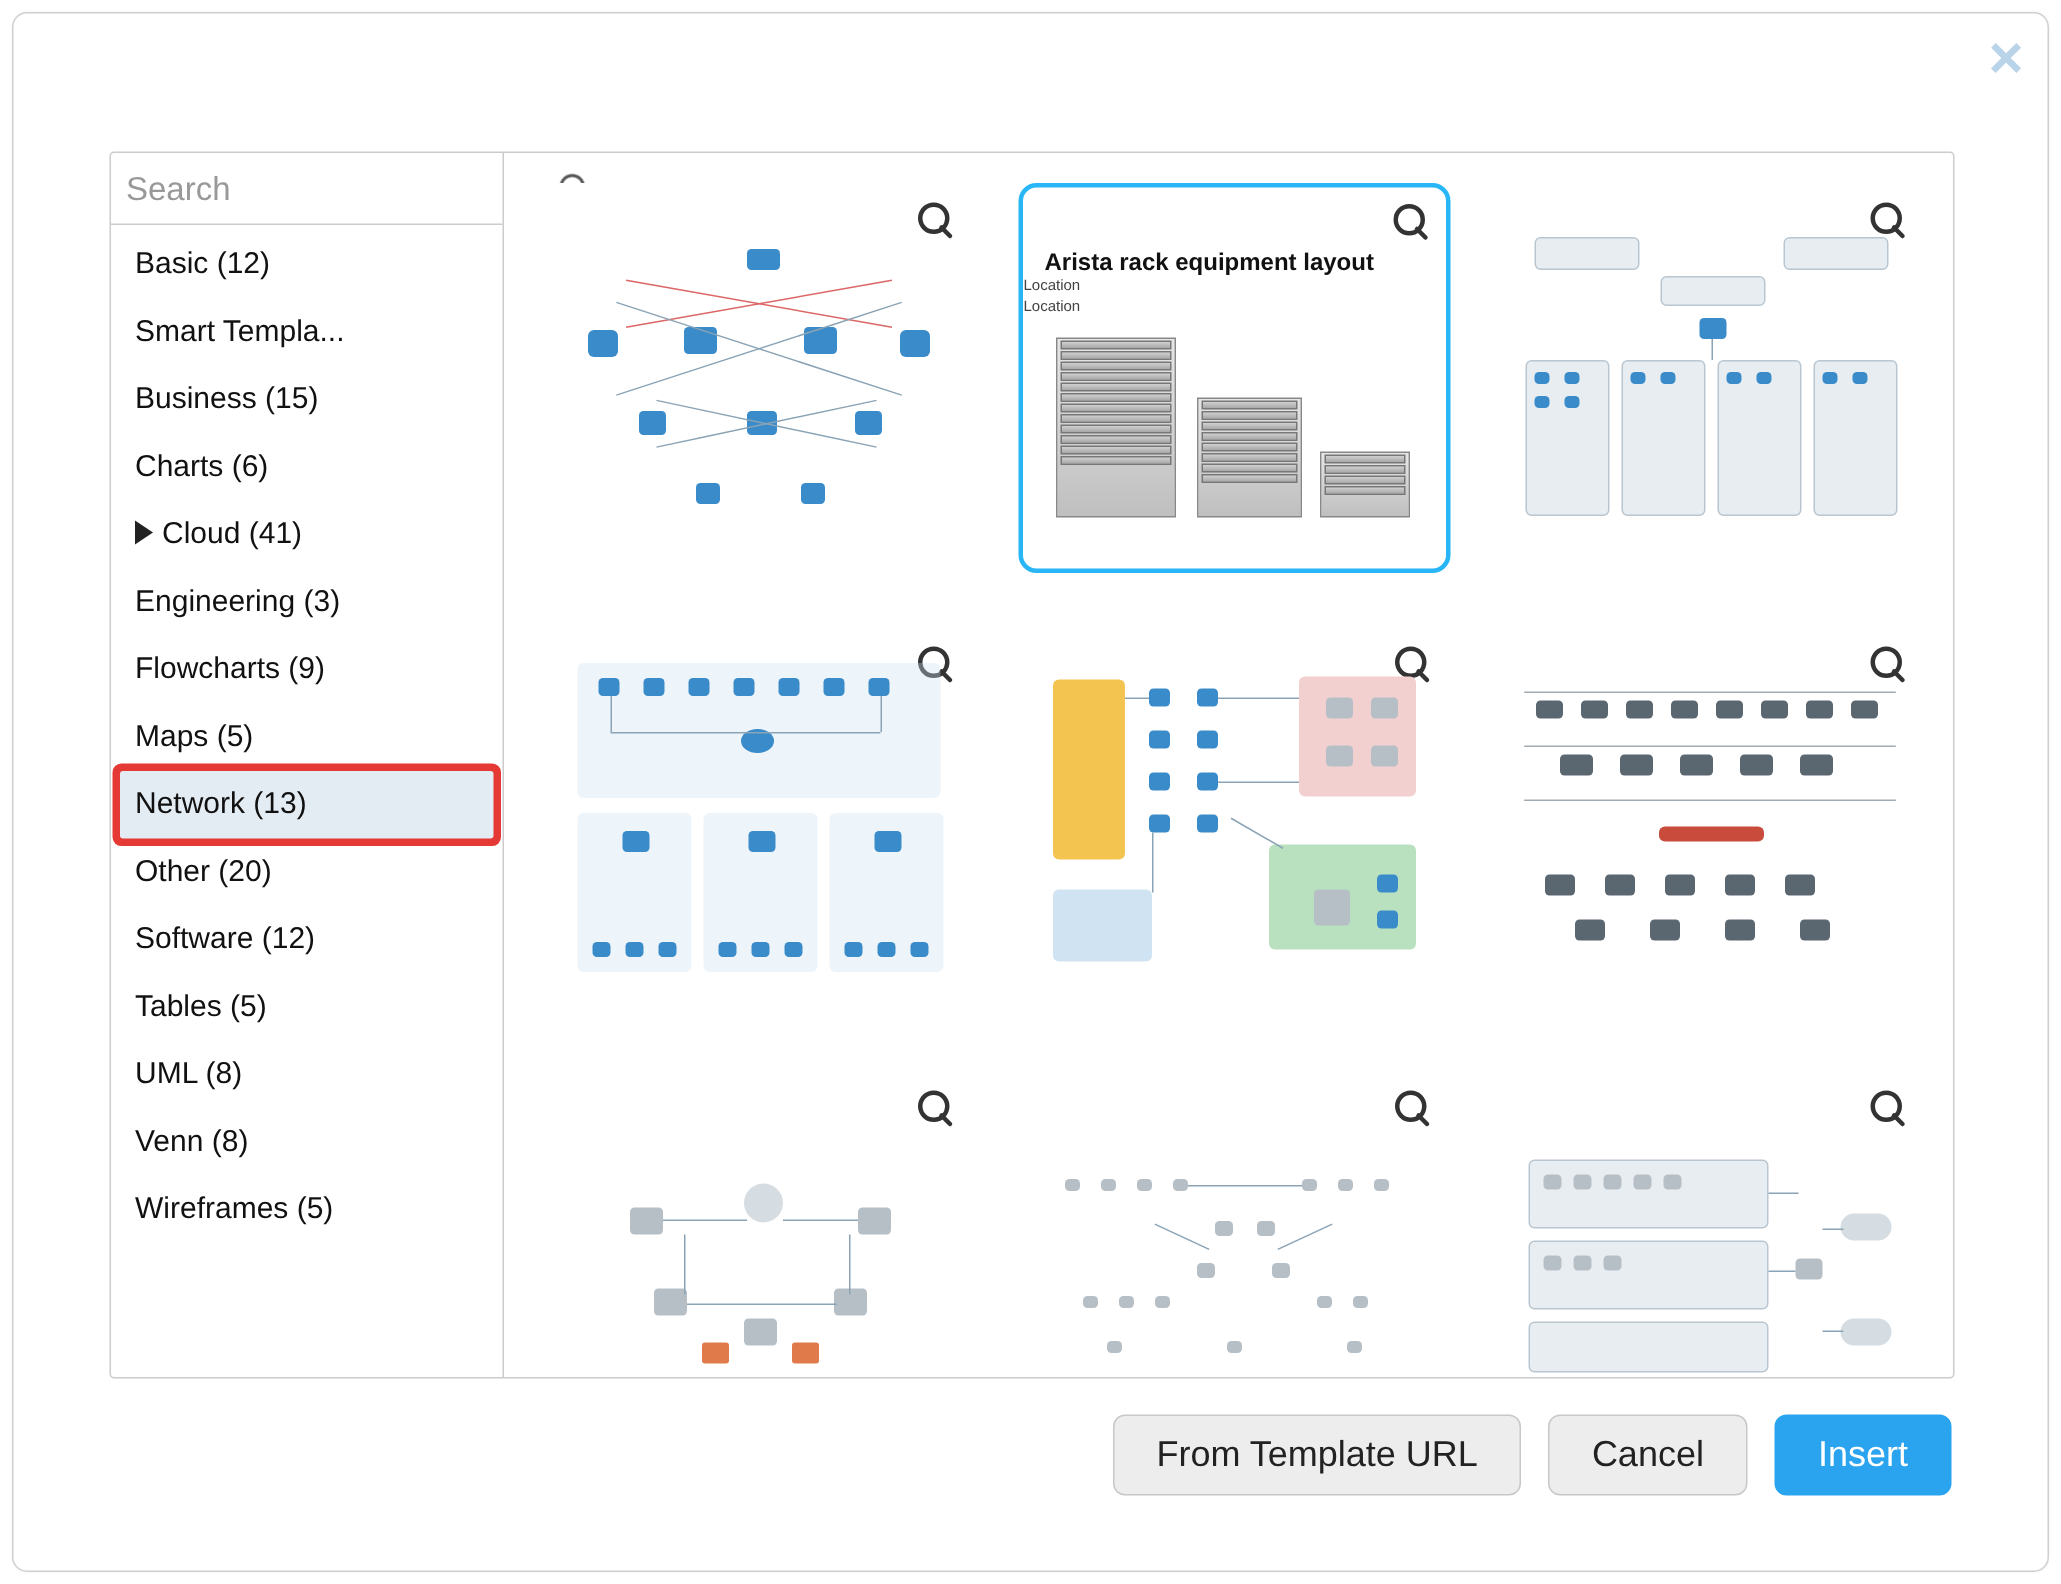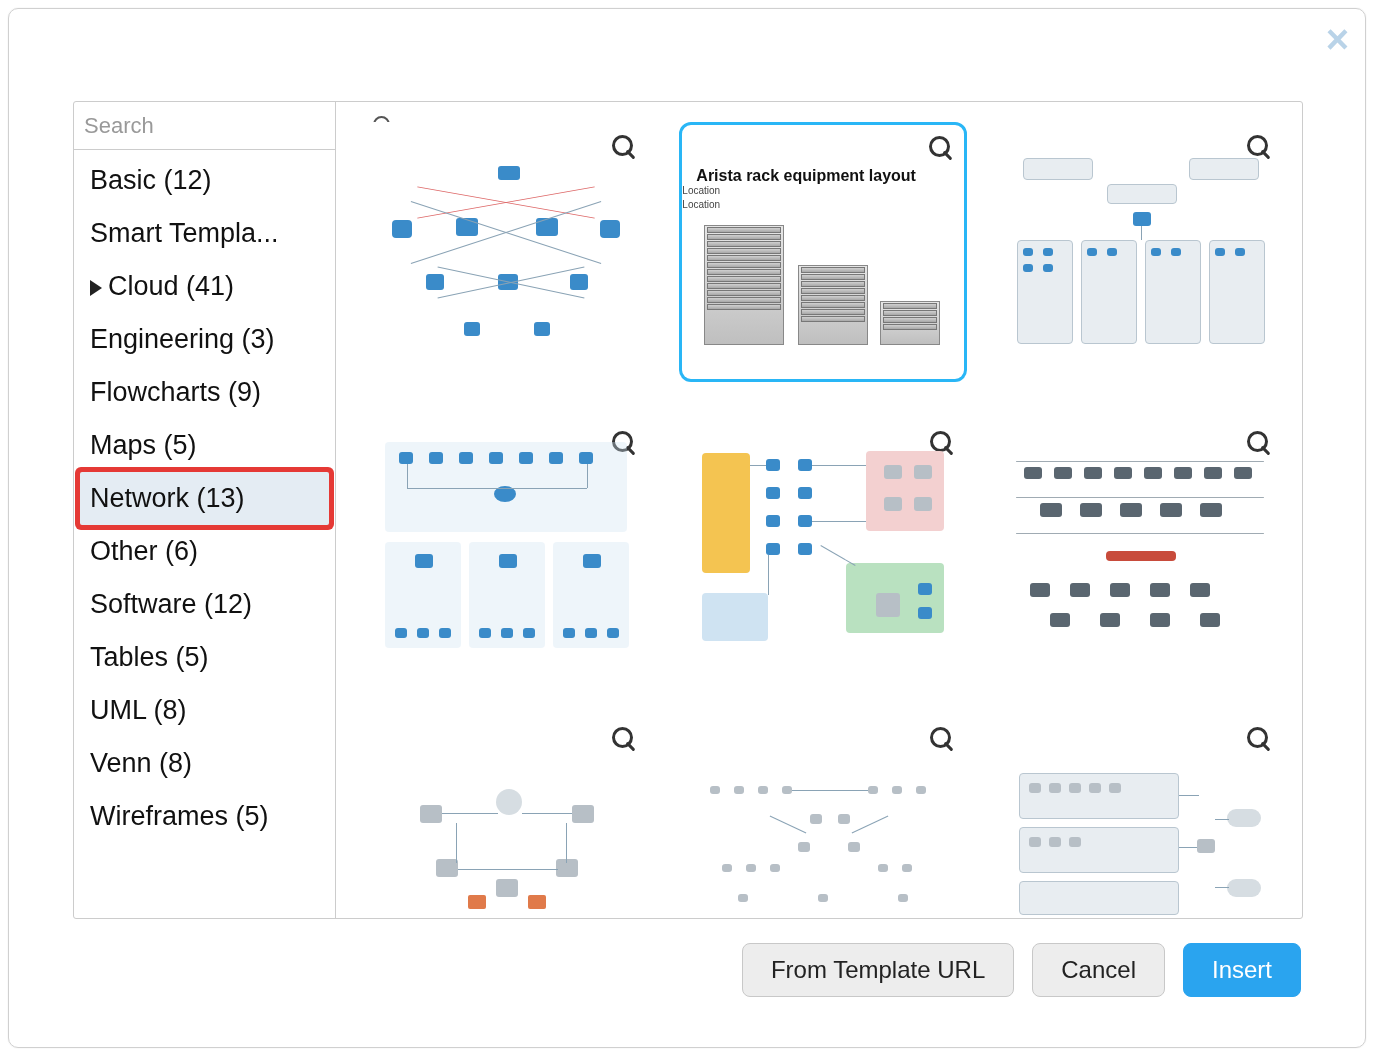--- a/index.html
+++ b/index.html
@@ -35,21 +35,21 @@
   .mag::before {
     content: ""; position: absolute; width: 13px; height: 13px; border: 2px solid #555; border-radius: 50%; left: 1px; top: 1px;
   }
   .mag::after {
     content: ""; position: absolute; width: 2px; height: 9px; background: #555; transform: rotate(-45deg); left: 15px; top: 12px; border-radius: 1px;
   }
   .catlist {
     flex: 1; overflow-y: auto; padding: 4px 6px 4px 6px;
   }
   .cat {
-    font-size: 27px; color: #111; padding: 11px 10px; white-space: nowrap; overflow: hidden; text-overflow: ellipsis; cursor: pointer; border-radius: 2px;
+    font-size: 20px; color: #111; padding: 11px 10px; white-space: nowrap; overflow: hidden; text-overflow: ellipsis; cursor: pointer; border-radius: 2px;
   }
   .cat.selected { background: #e4ecf3; }
   .cat.highlight { box-shadow: 0 0 0 5px #e53935; }
   .cat .tri {
     display: inline-block; width: 0; height: 0; border-top: 8px solid transparent; border-bottom: 8px solid transparent; border-left: 12px solid #222; margin-right: 6px; vertical-align: -1px;
   }
   
   .catlist::-webkit-scrollbar { width: 12px; }
   .catlist::-webkit-scrollbar-thumb { background: #c2c2c2; border-radius: 6px; }
   .catlist::-webkit-scrollbar-track { background: transparent; }
@@ -123,28 +123,30 @@
   <div class="body">
 
     <div class="sidebar">
       <div class="search-wrap">
         <input class="search-input" type="text" placeholder="Search" style="">
         <span class="mag"></span>
       </div>
       <div class="catlist">
         <div class="cat">Basic (12)</div>
         <div class="cat">Smart Templa...</div>
+        <div class="cat">Business (15)</div>
+        <div class="cat">Charts (6)</div>
         <div class="cat">
           <span class="tri"></span><span>Cloud (41)</span>
         </div>
         <div class="cat">Engineering (3)</div>
         <div class="cat">Flowcharts (9)</div>
         <div class="cat">Maps (5)</div>
         <div class="cat selected highlight">Network (13)</div>
-        <div class="cat">Other (6)</div>
+        <div class="cat">Other (20)</div>
         <div class="cat">Software (12)</div>
         <div class="cat">Tables (5)</div>
         <div class="cat">UML (8)</div>
         <div class="cat">Venn (8)</div>
         <div class="cat">Wireframes (5)</div>
       </div>
     </div>
 
     <div class="gallery">
 

